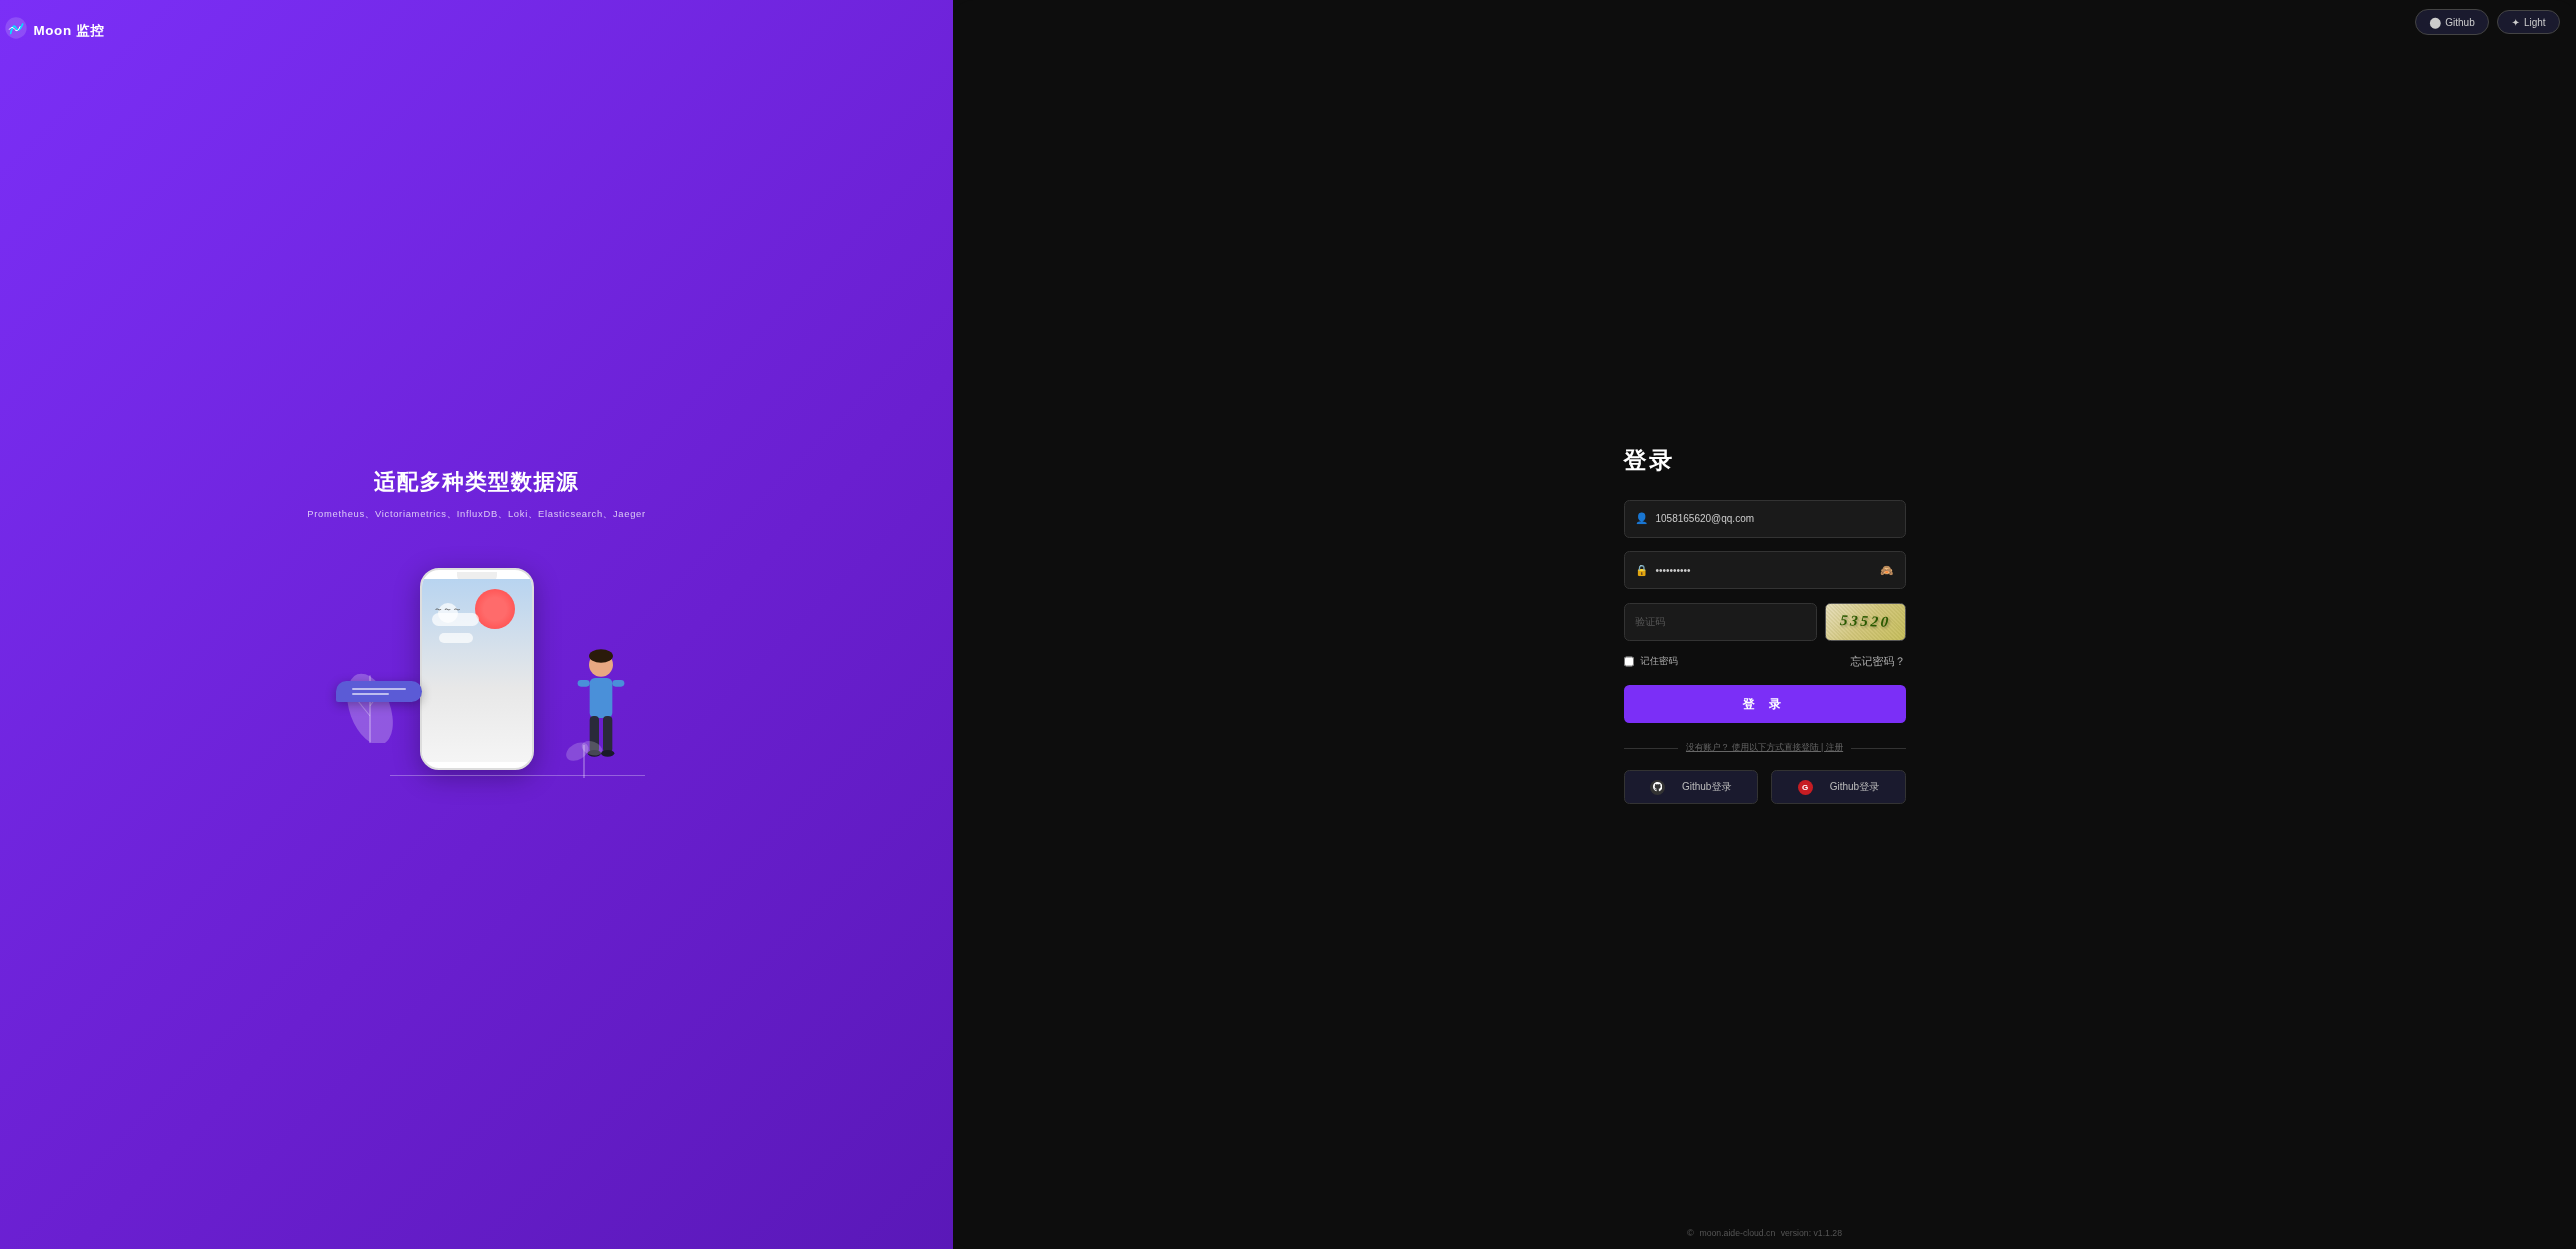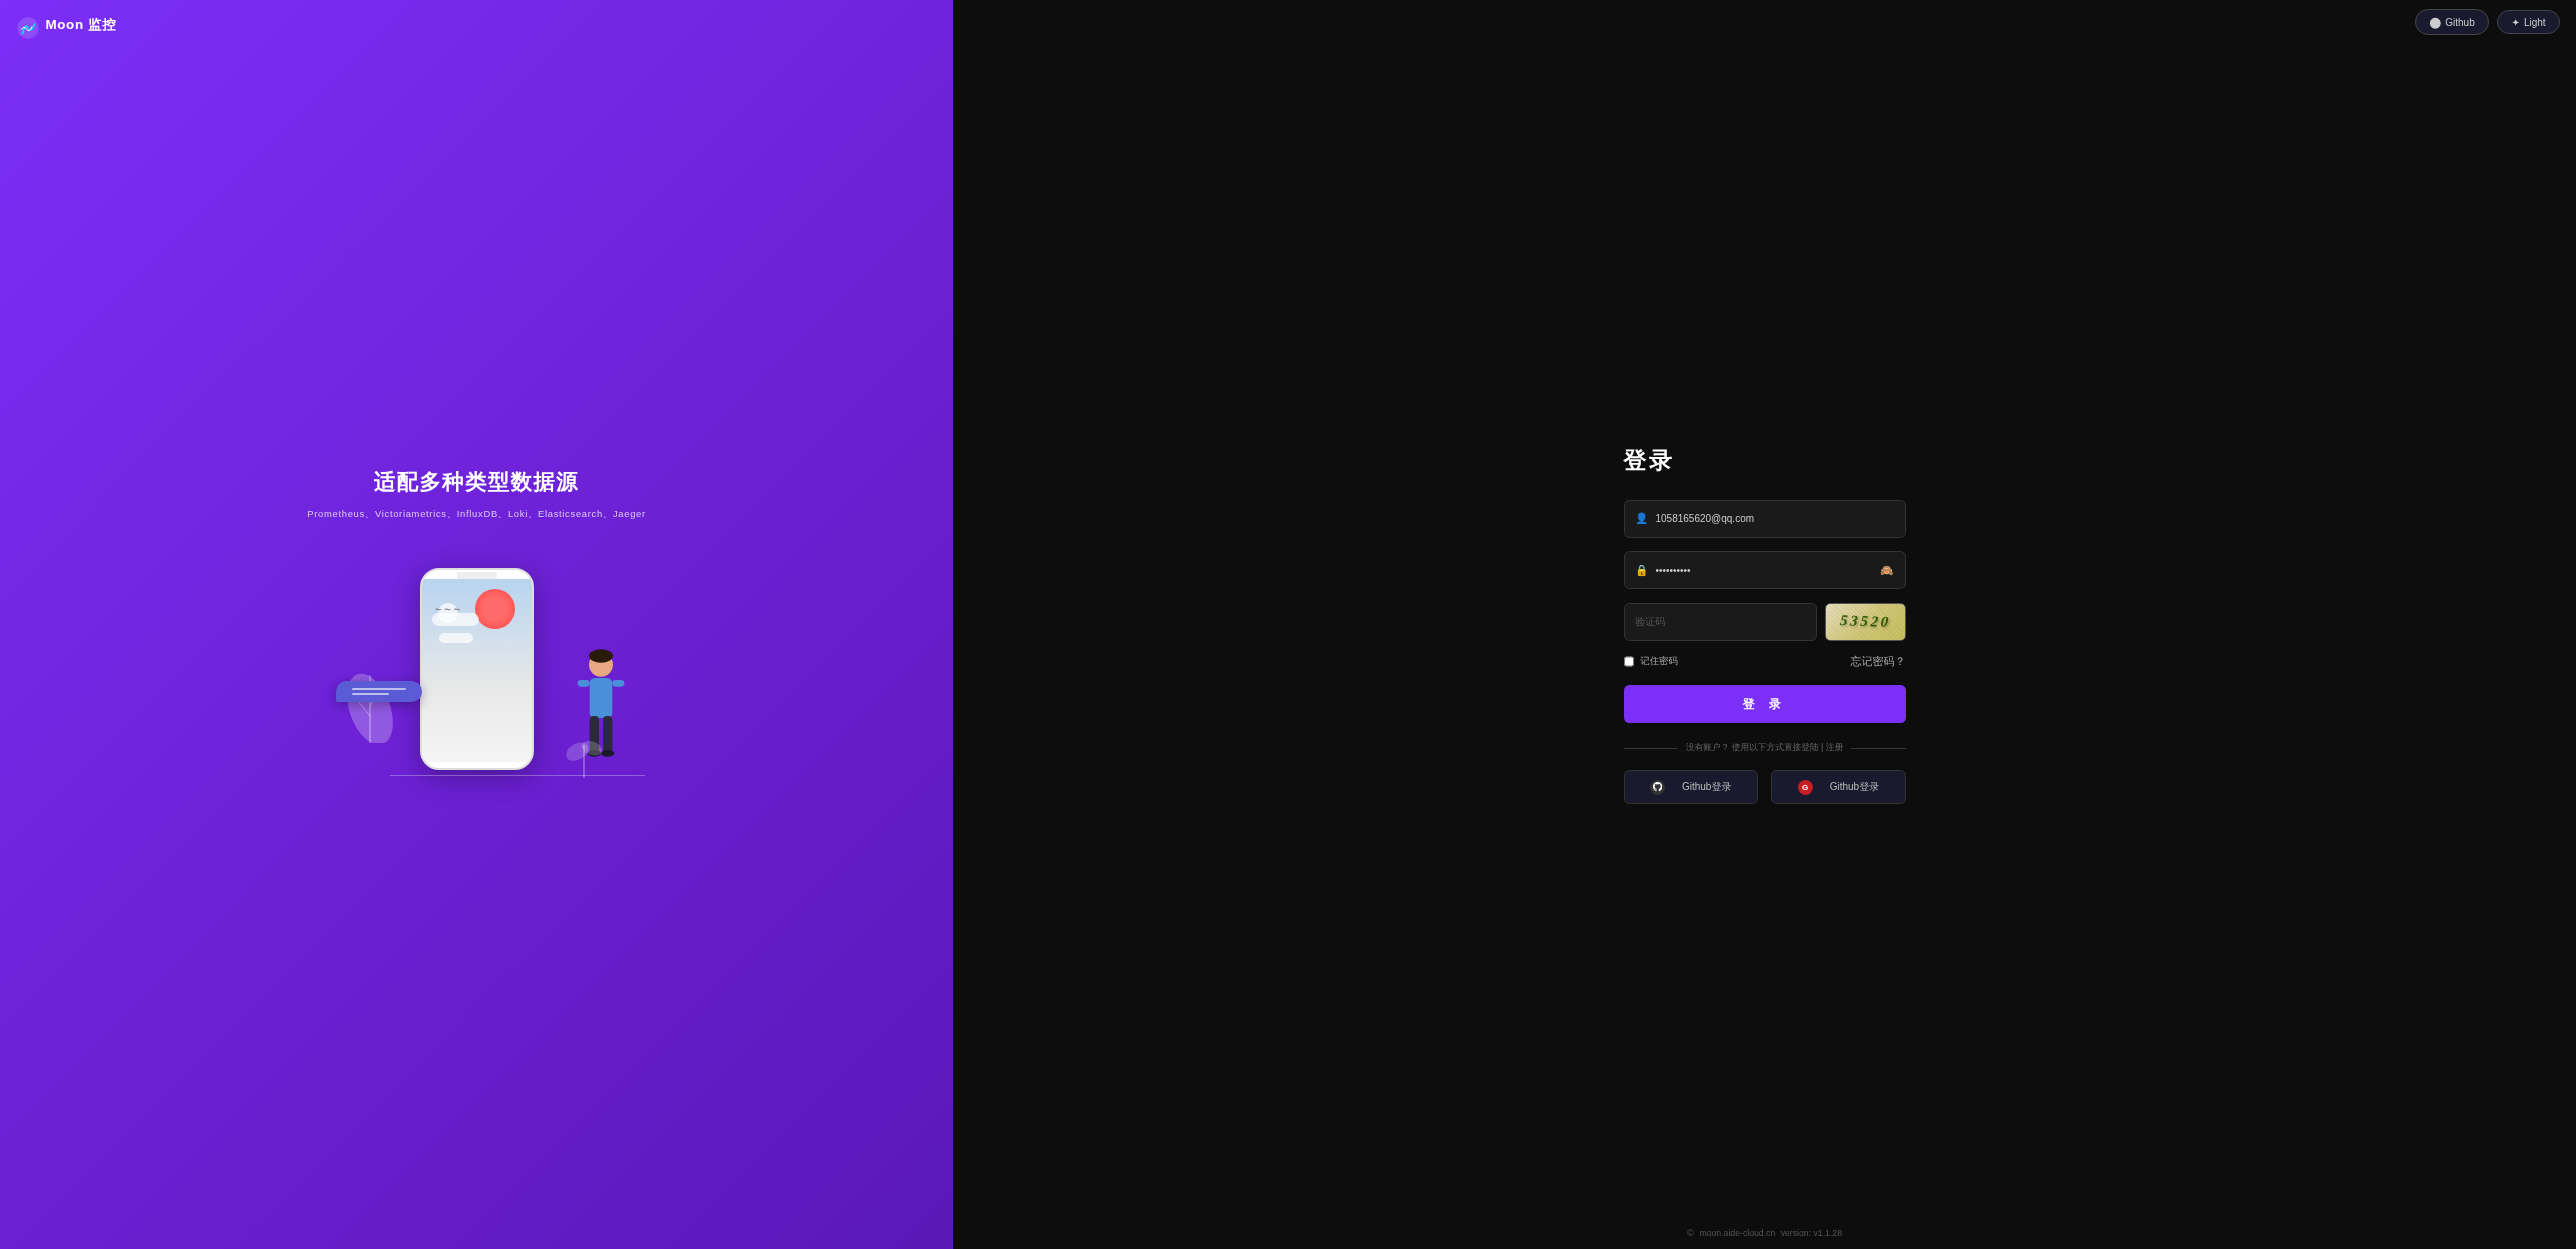--- a/index.html
+++ b/index.html
@@ -210,23 +210,23 @@
       left: 27px;
       right: -54px;
       height: 1.3px;
       background: rgba(255,255,255,0.3);
     }
 
     
     .logo-area {
       position: absolute;
       top: 16px;
-      left: 16px;
-      display: flex;
-      align-items: flex-start;
+      left: 4px;
+      display: flex;
+      align-items: flex-end;
       gap: 5.4px;
     }
     .logo-icon {
       width: 24px;
       height: 24px;
     }
     .logo-text {
       font-size: 13.4px;
       font-weight: 700;
       color: #fff;
@@ -397,20 +397,21 @@
     }
     .divider-line {
       flex: 1;
       height: 0.7px;
       background: #333;
     }
     .divider-text {
       font-size: 8.7px;
       color: #666;
       white-space: nowrap;
+      text-decoration: underline;
     }
 
     
     .oauth-row {
       display: flex;
       gap: 13.4px;
     }
     .oauth-btn {
       flex: 1;
       height: 34px;

